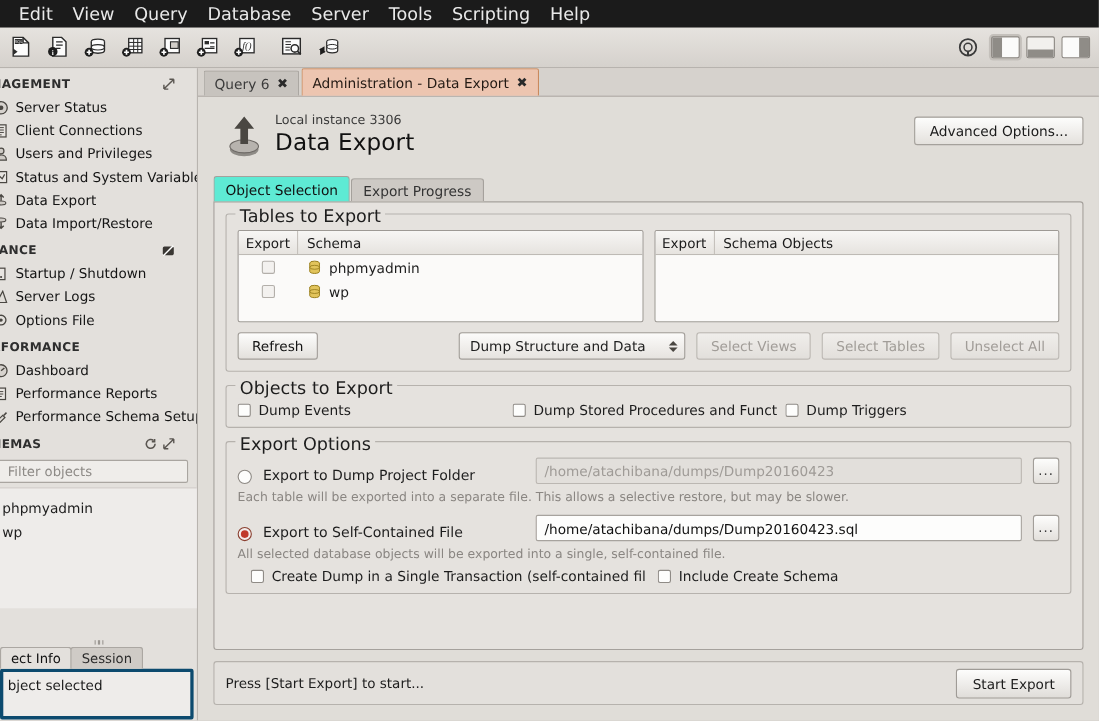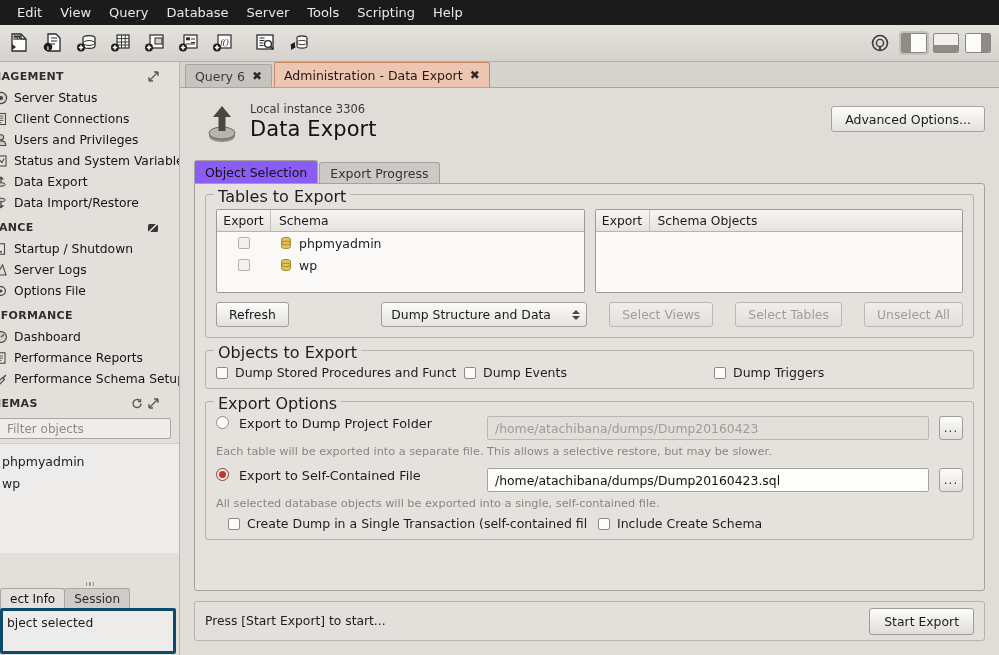--- a/index.html
+++ b/index.html
@@ -17,21 +17,21 @@
 
   
   .menubar {
     position: absolute; top: 0; left: 0; width: 999px; height: 25px;
     background: #1b1b1b;
     display: flex; align-items: center;
     padding-left: 8px;
     z-index: 20;
   }
   .menubar .mi {
-    color: #e9e9e9; font-size: 13px;
+    color: #e9e9e9; font-size: 16px;
     padding: 3px 9px; cursor: default; white-space: nowrap;
   }
 
   
   .toolbar {
     position: absolute; top: 25px; left: 0; width: 999px; height: 37px;
     background: linear-gradient(#e6e3df, #d5d1cc);
     border-bottom: 1px solid #b4b0ab;
     display: flex; align-items: center;
   }
@@ -149,21 +149,21 @@
   }
 
   
   .itabs { display: flex; align-items: flex-end; margin: 12px 0 0 14px; height: 23px; }
   .itab {
     height: 21px; padding: 0 10px; font-size: 12.5px;
     display: flex; align-items: center; cursor: default;
     border: 1px solid #a5a19c; border-bottom: none; border-radius: 3px 3px 0 0;
     background: #cdc9c4; color: #333; margin-right: 1px;
   }
-  .itab.active { background: #8b5cf6; color: #111; height: 23px; }
+  .itab.active { background: #5eead4; color: #111; height: 23px; }
 
   .panel {
     margin: 0 14px; background: #e5e2de;
     border: 1px solid #a5a19c; border-top: 1px solid #a5a19c;
     border-radius: 0 3px 3px 3px;
     padding: 10px 10px 8px 10px;
     height: 408px;
   }
 
   
@@ -183,21 +183,21 @@
   .lrow { display: flex; align-items: center; height: 22px; }
   .lrow .c.exp { width: 54px; display: flex; justify-content: center; align-items: center; }
   .lrow .c.nm { display: flex; align-items: center; gap: 6px; padding-left: 8px; font-size: 12.5px; }
 
   .cbx {
     width: 12px; height: 12px; border: 1px solid #8f8b86;
     background: #fdfdfc; border-radius: 2px; display: inline-block; flex: 0 0 12px;
   }
   .cbx.dim { border-color: #b3afaa; background: #f3f1ef; }
 
-  .row-tools { display: flex; align-items: center; gap: 22px; margin-top: 9px; }
+  .row-tools { display: flex; align-items: center; gap: 10px; margin-top: 9px; }
   .btn {
     height: 25px; padding: 0 12px; font-size: 12.4px;
     background: linear-gradient(#fdfdfc, #e3e0dc);
     border: 1px solid #a29e99; border-radius: 3px; color: #151515;
     display: flex; align-items: center; justify-content: center; cursor: default;
     white-space: nowrap;
   }
   .btn.disabled { color: #a19d98; background: linear-gradient(#f0eeeb, #e2dfdb); border-color: #bcb8b3; }
   .spacer { flex: 1; }
 
@@ -212,21 +212,21 @@
   .spin i { width: 0; height: 0; border-left: 4px solid transparent; border-right: 4px solid transparent; }
   .spin .up { border-bottom: 4px solid #4a4742; }
   .spin .dn { border-top: 4px solid #4a4742; }
 
   
   .objrow { display: flex; align-items: center; }
   .chkitem { display: flex; align-items: center; gap: 7px; font-size: 12.5px; cursor: default; white-space: nowrap; overflow: hidden; }
   .chkitem.clip1 { width: 248px; }
 
   
-  .optrow { display: flex; align-items: flex-start; gap: 10px; }
+  .optrow { display: flex; align-items: flex-end; gap: 10px; }
   .radio {
     width: 13px; height: 13px; border-radius: 50%;
     border: 1px solid #8d8984; background: #fdfdfc; flex: 0 0 13px;
     display: flex; align-items: center; justify-content: center;
   }
   .radio.on { border-color: #8a4030; background: #f3eceb; }
   .radio.on i { width: 7px; height: 7px; border-radius: 50%; background: #c0392b; display: block; }
   .optlabel { font-size: 12.8px; width: 238px; }
   .field {
     flex: 1; height: 24px; display: flex; align-items: center;
@@ -636,27 +636,27 @@
             </div>
             <div class="btn disabled">Select Views</div>
             <div class="btn disabled">Select Tables</div>
             <div class="btn disabled">Unselect All</div>
           </div>
         </div>
 
         <div class="group" style="padding-bottom:8px;">
           <div class="legend">Objects to Export</div>
           <div class="objrow">
+            <div class="chkitem" style="width:250px;">
+              <span class="cbx"></span>
+              <span>Dump Events</span>
+            </div>
             <div class="chkitem clip1">
               <span class="cbx"></span>
               <span>Dump Stored Procedures and Funct</span>
-            </div>
-            <div class="chkitem" style="width:250px;">
-              <span class="cbx"></span>
-              <span>Dump Events</span>
             </div>
             <div class="chkitem">
               <span class="cbx"></span>
               <span>Dump Triggers</span>
             </div>
           </div>
         </div>
 
         <div class="group" style="margin-bottom:0; padding-bottom:8px;">
           <div class="legend">Export Options</div>

